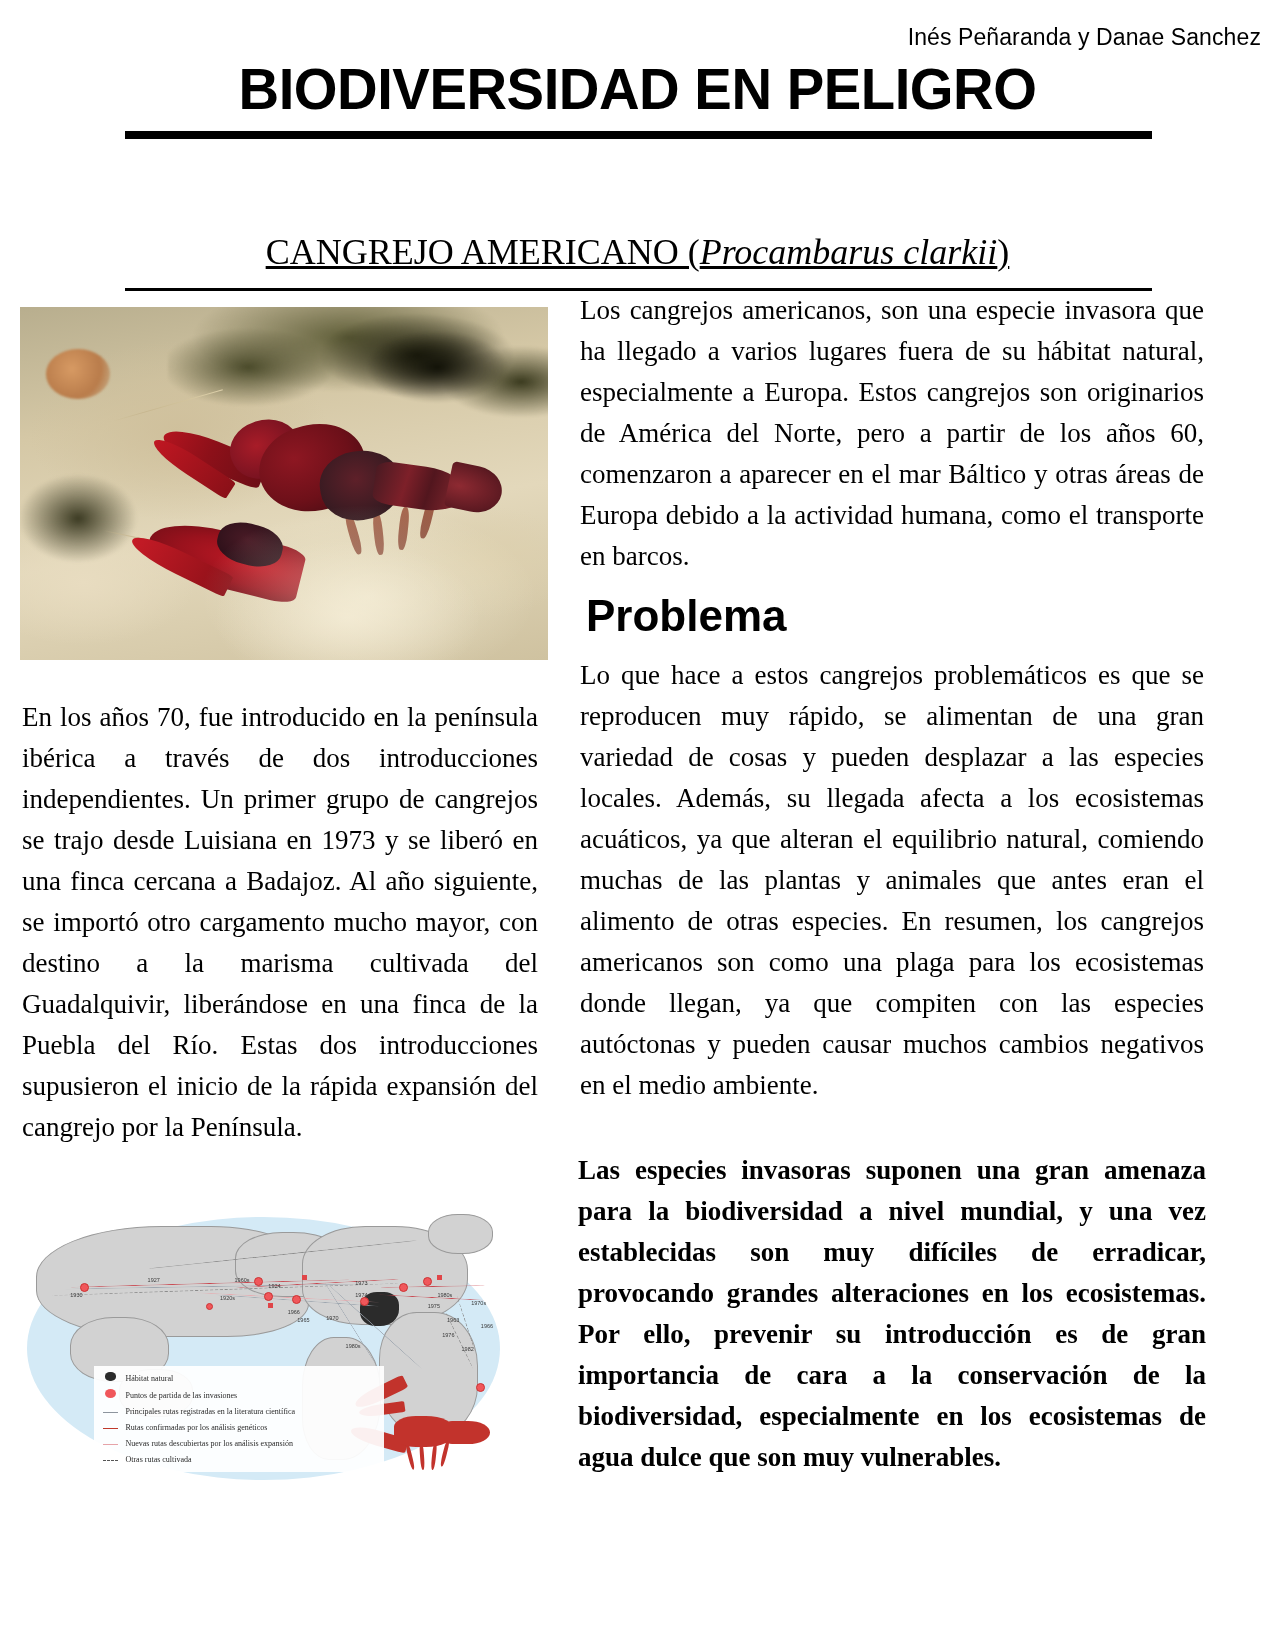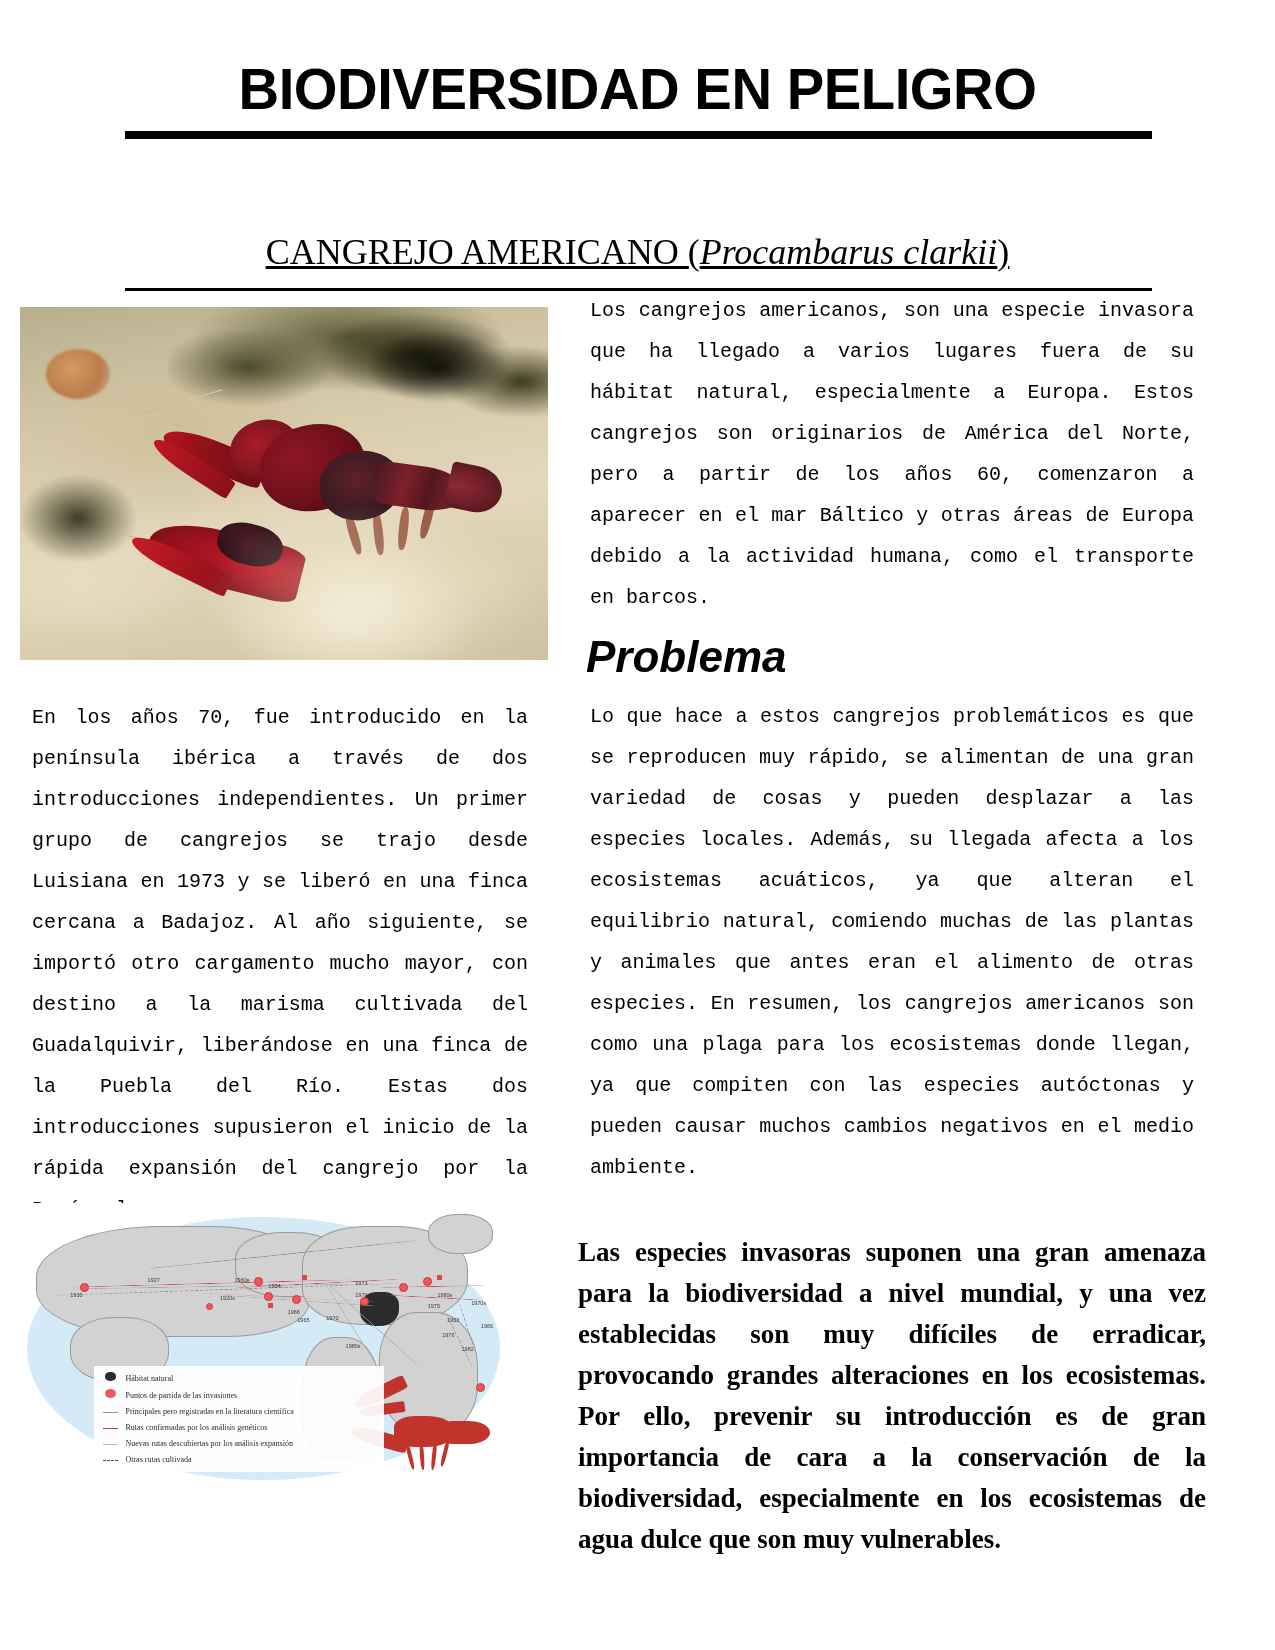--- a/index.html
+++ b/index.html
@@ -55,26 +55,26 @@
   .species .sci{font-style:italic;}
   .rule-species{
     position:absolute;top:288px;left:125px;width:1027px;height:3px;background:#000;
   }
 
   
   .col-left{position:absolute;left:20px;top:300px;width:520px;}
   .col-right{position:absolute;left:578px;top:290px;width:628px;}
 
   .body-text{
-    font-family:Liberation Mono, monospace;
-    font-size:20px;
+    font-family:Liberation Serif, serif;
+    font-size:27px;
     line-height:41px;
     text-align:justify;
     text-justify:inter-word;
-    margin:12px;
+    margin:2px;
   }
   .heading{
     font-family:"Liberation Sans", sans-serif;
     font-weight:bold;
     font-size:44px;
     margin:0;
     line-height:1.05;
   }
   .bold-block{
     font-family:"Liberation Serif", serif;
@@ -267,20 +267,21 @@
   .sw-gray{width:15px;height:0;border-top:1.4px solid #8d959e;display:inline-block;vertical-align:middle;}
   .sw-crimson{width:15px;height:0;border-top:1.8px solid #c0392b;display:inline-block;vertical-align:middle;}
   .sw-pink{width:15px;height:0;border-top:1.4px solid #e6a3a8;display:inline-block;vertical-align:middle;}
   .sw-dash{width:15px;height:0;border-top:1.4px dashed #555;display:inline-block;vertical-align:middle;}
 </style>
 </head>
 <body>
 
 <div class="page">
 
+  <div class="authors">Inés Peñaranda y Danae Sanchez</div>
 
   <div class="main-title">BIODIVERSIDAD EN PELIGRO</div>
   <div class="rule-title"></div>
 
 
   <div class="species">
     <span>CANGREJO AMERICANO (</span><span class="sci">Procambarus clarkii</span><span>)</span>
   </div>
   <div class="rule-species"></div>
 
@@ -312,21 +313,21 @@
     <div class="highlight"></div>
   </div>
 
   <div class="col-left">
     <div style="height:375px"></div>
     <p class="body-text" style="margin-top:22px;">En los años 70, fue introducido en la península ibérica a través de dos introducciones independientes. Un primer grupo de cangrejos se trajo desde Luisiana en 1973 y se liberó en una finca cercana a Badajoz. Al año siguiente, se importó otro cargamento mucho mayor, con destino a la marisma cultivada del Guadalquivir, liberándose en una finca de la Puebla del Río. Estas dos introducciones supusieron el inicio de la rápida expansión del cangrejo por la Península.</p>
   </div>
 
   <div class="col-right">
     <p class="body-text" style="margin-top:0;">Los cangrejos americanos, son una especie invasora que ha llegado a varios lugares fuera de su hábitat natural, especialmente a Europa. Estos cangrejos son originarios de América del Norte, pero a partir de los años 60, comenzaron a aparecer en el mar Báltico y otras áreas de Europa debido a la actividad humana, como el transporte en barcos.</p>
-    <h2 class="heading" style="margin-top:16px;margin-left:8px;font-style:italic;">Problema</h2>
+    <h2 class="heading" style="margin-top:16px;margin-left:8px;">Problema</h2>
     <p class="body-text" style="margin-top:16px;">Lo que hace a estos cangrejos problemáticos es que se reproducen muy rápido, se alimentan de una gran variedad de cosas y pueden desplazar a las especies locales. Además, su llegada afecta a los ecosistemas acuáticos, ya que alteran el equilibrio natural, comiendo muchas de las plantas y animales que antes eran el alimento de otras especies. En resumen, los cangrejos americanos son como una plaga para los ecosistemas donde llegan, ya que compiten con las especies autóctonas y pueden causar muchos cambios negativos en el medio ambiente.</p>
     <p class="bold-block" style="margin-top:44px;">  Las especies invasoras suponen una gran amenaza para la biodiversidad a nivel mundial, y una vez establecidas son muy difíciles de erradicar, provocando grandes alteraciones en los ecosistemas. Por ello, prevenir su introducción es de gran importancia de cara a la conservación de la biodiversidad, especialmente en los ecosistemas de agua dulce que son muy vulnerables.</p>
   </div>
 
   <div class="map">
     <div class="globe"></div>
 
     <div class="land m-eurasia"></div>
     <div class="land m-eurasia2"></div>
     <div class="land m-namerica"></div>
@@ -400,21 +401,21 @@
       <div class="row">
         <span class="lg-sw"><span class="sw-black"></span></span>
         <span>Hábitat natural</span>
       </div>
       <div class="row">
         <span class="lg-sw"><span class="sw-red"></span></span>
         <span>Puntos de partida de las invasiones</span>
       </div>
       <div class="row">
         <span class="lg-sw"><span class="sw-gray"></span></span>
-        <span>Principales pero registradas en la literatura científica</span>
+        <span>Principales rutas registradas en la literatura científica</span>
       </div>
       <div class="row">
         <span class="lg-sw"><span class="sw-crimson"></span></span>
         <span>Rutas confirmadas por los análisis genéticos</span>
       </div>
       <div class="row">
         <span class="lg-sw"><span class="sw-pink"></span></span>
         <span>Nuevas rutas descubiertas por los análisis expansión</span>
       </div>
       <div class="row">

